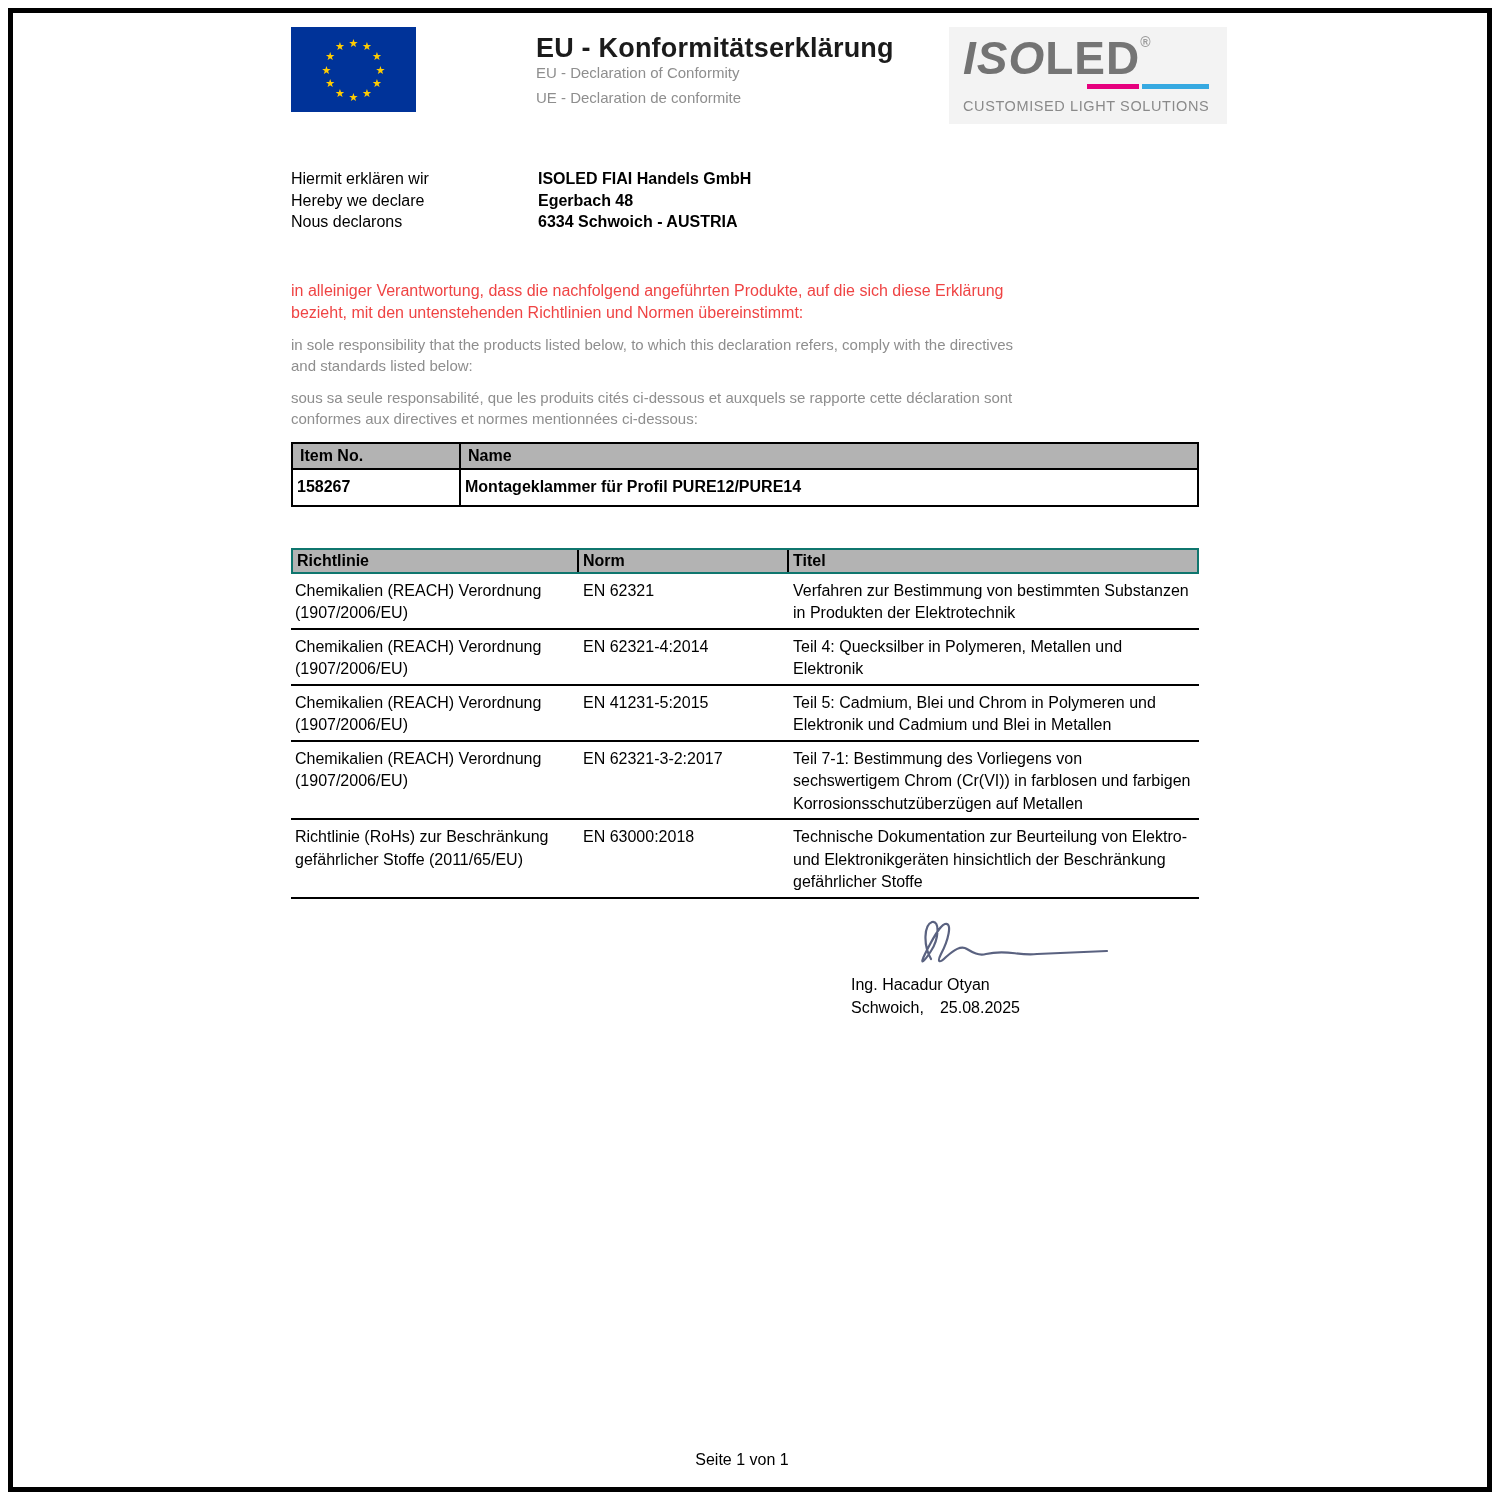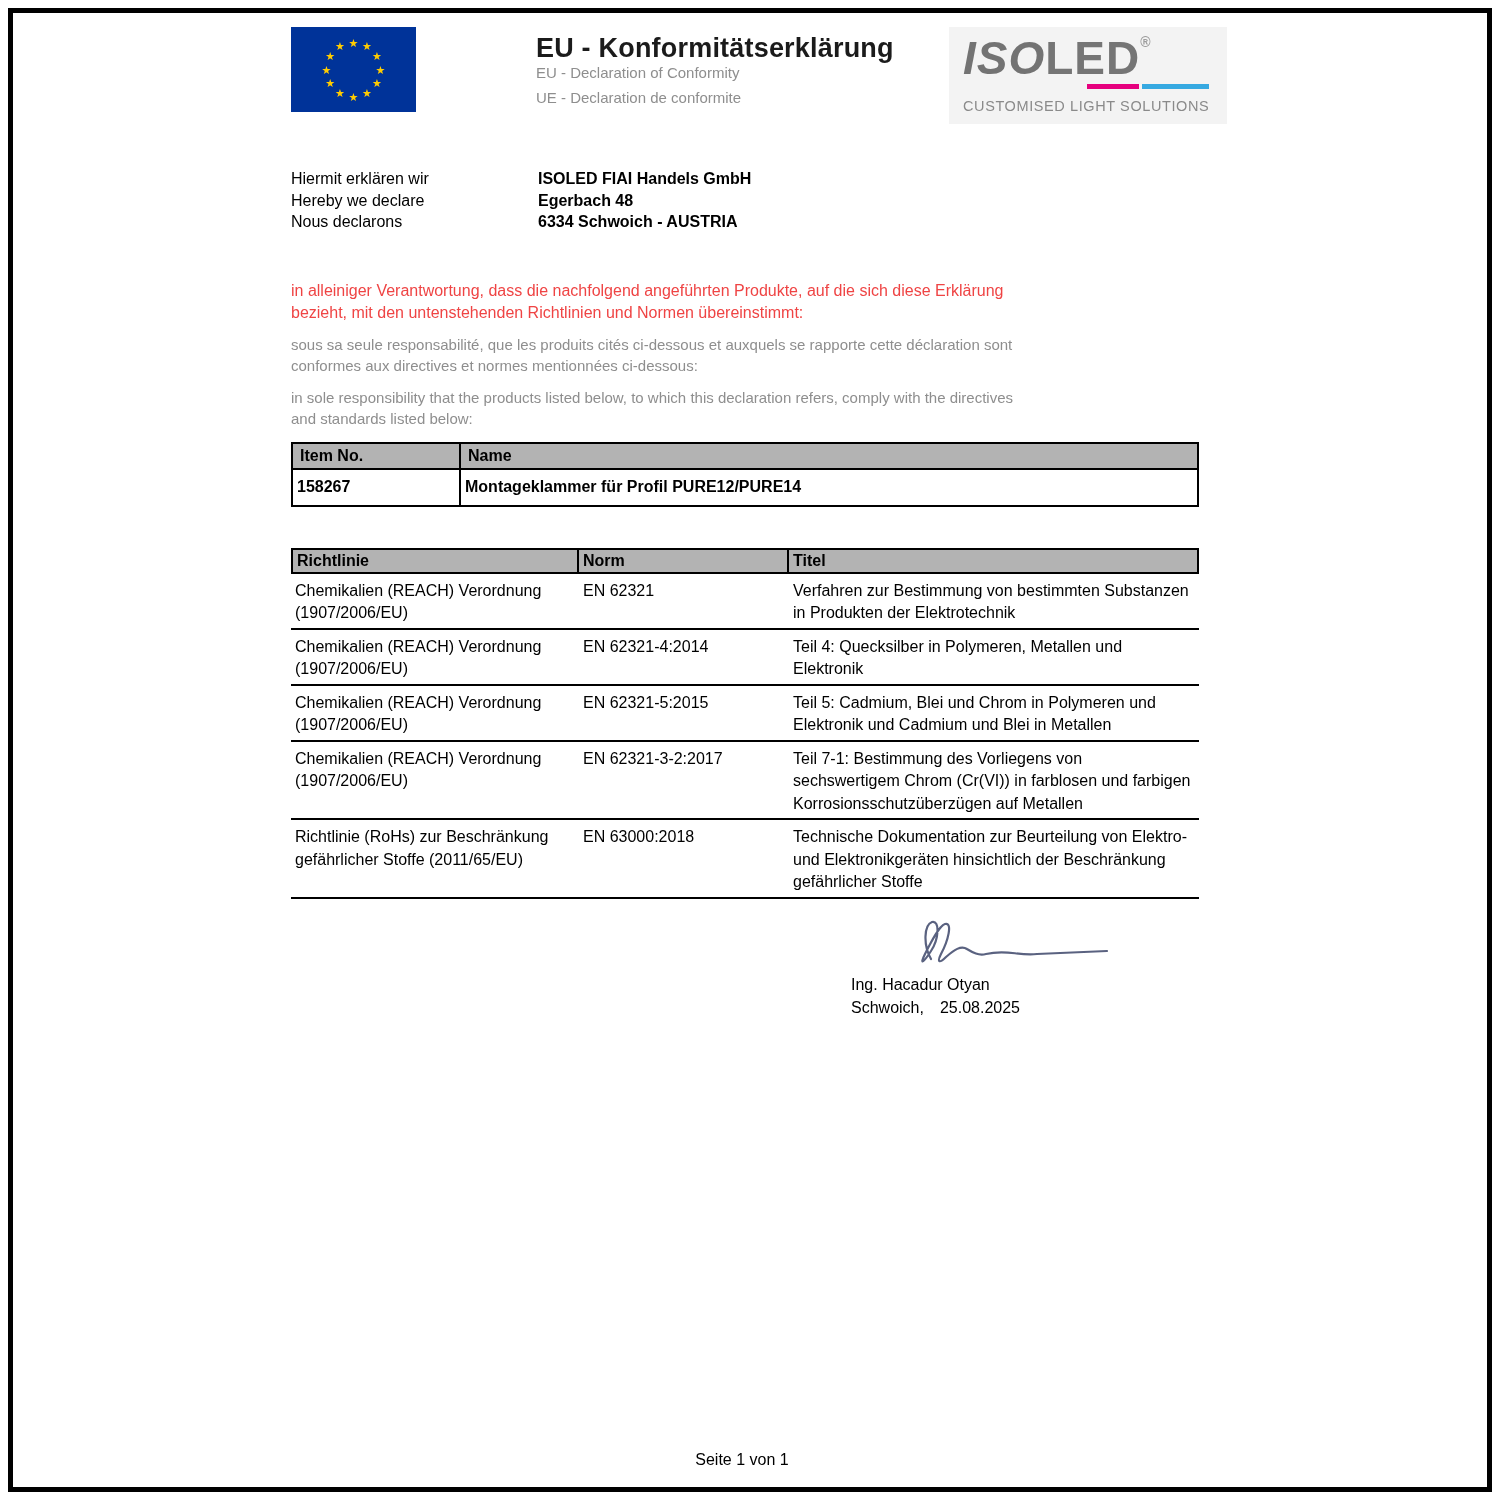--- a/index.html
+++ b/index.html
@@ -52,21 +52,21 @@
   
   .ptable { margin-top: 12px; width: 908px; border: 2px solid #000; }
   .ptable .row { display: flex; }
   .ptable .hrow { background: #b3b3b3; border-bottom: 2px solid #000; }
   .ptable .cell { padding: 3px 7px; font-size: 16px; font-weight: bold; }
   .ptable .c1 { width: 168px; border-right: 2px solid #000; }
   .ptable .c2 { flex: 1; }
   .ptable .drow .cell { padding: 8px 6px 9px 4px; }
   
   .stable { margin-top: 41px; width: 908px; }
-  .stable .hrow { display: flex; background: #b3b3b3; border: 2px solid #000000; }
+  .stable .hrow { display: flex; background: #b3b3b3; border: 2px solid #0f766e; }
   .stable .hcell { font-size: 16px; font-weight: bold; padding: 2px 4px; }
   .stable .hc1 { width: 286px; border-right: 2px solid #000; }
   .stable .hc2 { width: 210px; border-right: 2px solid #000; }
   .stable .hc3 { flex: 1; }
   .stable .brow { display: flex; border-bottom: 2px solid #000; padding: 6px 0 3px 0; }
   .stable .bc { font-size: 16px; line-height: 22.5px; padding: 0 8px 0 4px; }
   .stable .bc1 { width: 288px; }
   .stable .bc2 { width: 210px; }
   .stable .bc3 { flex: 1; }
   
@@ -135,22 +135,22 @@
       </div>
       <div class="declare-company">
         <div>ISOLED FIAI Handels GmbH</div>
         <div>Egerbach 48</div>
         <div>6334 Schwoich - AUSTRIA</div>
       </div>
     </div>
 
     <div class="statement">
       <p class="stmt-de">in alleiniger Verantwortung, dass die nachfolgend angeführten Produkte, auf die sich diese Erklärung bezieht, mit den untenstehenden Richtlinien und Normen übereinstimmt:</p>
+      <p class="stmt-gray">in sole responsibility that the products listed below, to which this declaration refers, comply with the directives and standards listed below:</p>
       <p class="stmt-gray">sous sa seule responsabilité, que les produits cités ci-dessous et auxquels se rapporte cette déclaration sont conformes aux directives et normes mentionnées ci-dessous:</p>
-      <p class="stmt-gray">in sole responsibility that the products listed below, to which this declaration refers, comply with the directives and standards listed below:</p>
     </div>
 
     <div class="ptable">
       <div class="row hrow">
         <div class="cell c1">Item No.</div>
         <div class="cell c2">Name</div>
       </div>
       <div class="row drow">
         <div class="cell c1">158267</div>
         <div class="cell c2">Montageklammer für Profil PURE12/PURE14</div>
@@ -169,21 +169,21 @@
         <div class="bc bc2">EN 62321</div>
         <div class="bc bc3">Verfahren zur Bestimmung von bestimmten Substanzen in Produkten der Elektrotechnik</div>
       </div>
       <div class="brow">
         <div class="bc bc1">Chemikalien (REACH) Verordnung (1907/2006/EU)</div>
         <div class="bc bc2">EN 62321-4:2014</div>
         <div class="bc bc3">Teil 4: Quecksilber in Polymeren, Metallen und Elektronik</div>
       </div>
       <div class="brow">
         <div class="bc bc1">Chemikalien (REACH) Verordnung (1907/2006/EU)</div>
-        <div class="bc bc2">EN 62321-5:2015</div>
+        <div class="bc bc2">EN 41231-5:2015</div>
         <div class="bc bc3">Teil 5: Cadmium, Blei und Chrom in Polymeren und Elektronik und Cadmium und Blei in Metallen</div>
       </div>
       <div class="brow">
         <div class="bc bc1">Chemikalien (REACH) Verordnung (1907/2006/EU)</div>
         <div class="bc bc2">EN 62321-3-2:2017</div>
         <div class="bc bc3">Teil 7-1: Bestimmung des Vorliegens von sechswertigem Chrom (Cr(VI)) in farblosen und farbigen Korrosionsschutzüberzügen auf Metallen</div>
       </div>
       <div class="brow">
         <div class="bc bc1">Richtlinie (RoHs) zur Beschränkung gefährlicher Stoffe (2011/65/EU)</div>
         <div class="bc bc2">EN 63000:2018</div>

